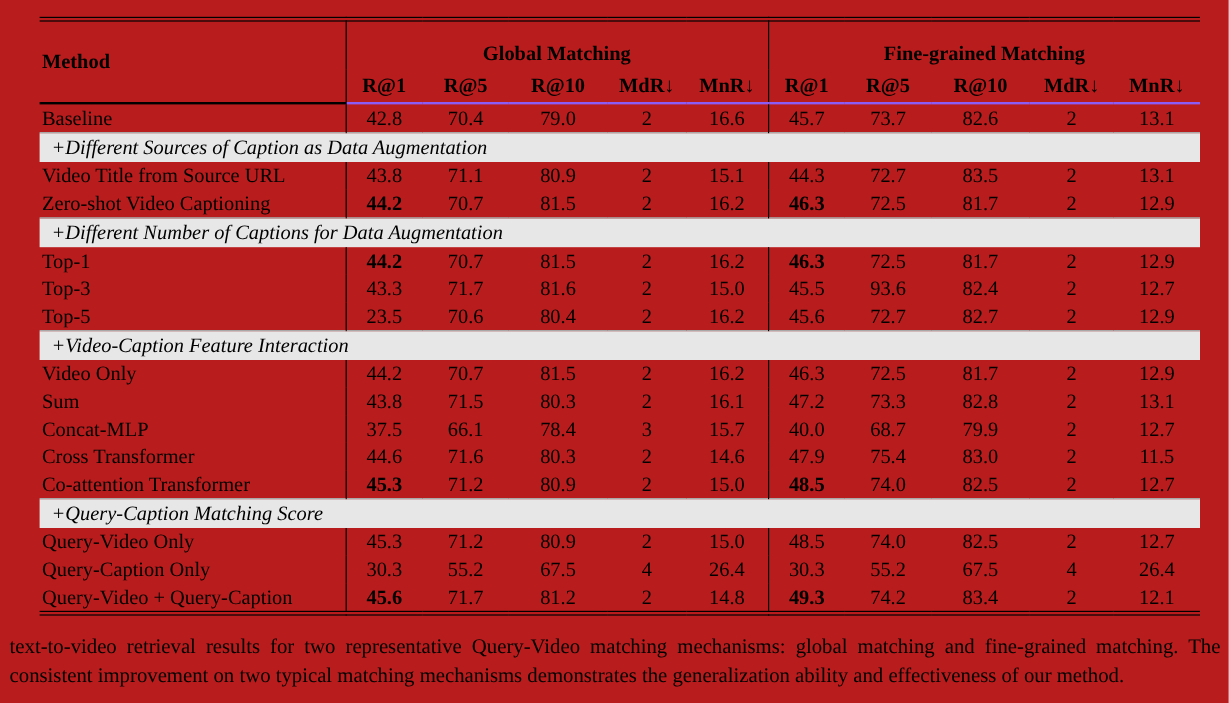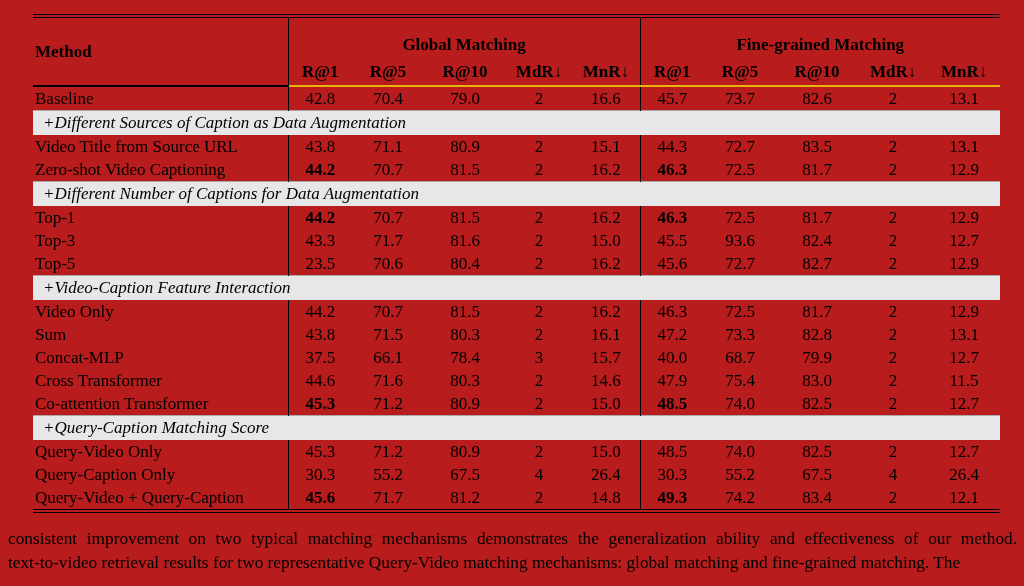--- a/index.html
+++ b/index.html
@@ -25,21 +25,21 @@
   }
   thead th { font-weight: bold; padding: 0; }
   th.method-head {
     text-align: left;
     vertical-align: middle;
     padding-left: 2px;
     border-bottom: 2px solid #000;
     font-size: 17px;
   }
   th.group-head { text-align: center; height: 26px; vertical-align: middle; padding-top: 14px; }
-  th.col-head { text-align: center; height: 27px; border-bottom: 2px solid #eab308; vertical-align: middle; }
+  th.col-head { text-align: center; height: 27px; border-bottom: 2px solid #8b5cf6; vertical-align: middle; }
   .group-start { border-left: 1px solid #000; }
   tbody td { height: 23px; padding: 0; vertical-align: middle; }
   td.method-cell { text-align: left; padding-left: 2px; white-space: nowrap; }
   td.num-cell { text-align: center; }
   td.bold { font-weight: bold; }
   tr.section-row td {
     background: #e7e7e7;
     font-style: italic;
     padding-left: 10px;
     height: 24px;
@@ -285,17 +285,17 @@
           <td class="num-cell group-start bold">49.3</td>
           <td class="num-cell">74.2</td>
           <td class="num-cell">83.4</td>
           <td class="num-cell">2</td>
           <td class="num-cell">12.1</td>
         </tr>
       </tbody>
   </table>
 
   <div class="caption">
+    <div class="caption-line">text-to-video retrieval results for two representative Query-Video matching mechanisms: global matching and fine-grained matching. The</div>
     <div class="caption-line">consistent improvement on two typical matching mechanisms demonstrates the generalization ability and effectiveness of our method.</div>
-    <div class="caption-line">text-to-video retrieval results for two representative Query-Video matching mechanisms: global matching and fine-grained matching. The</div>
   </div>
 
 </div>
 
 </body></html>

